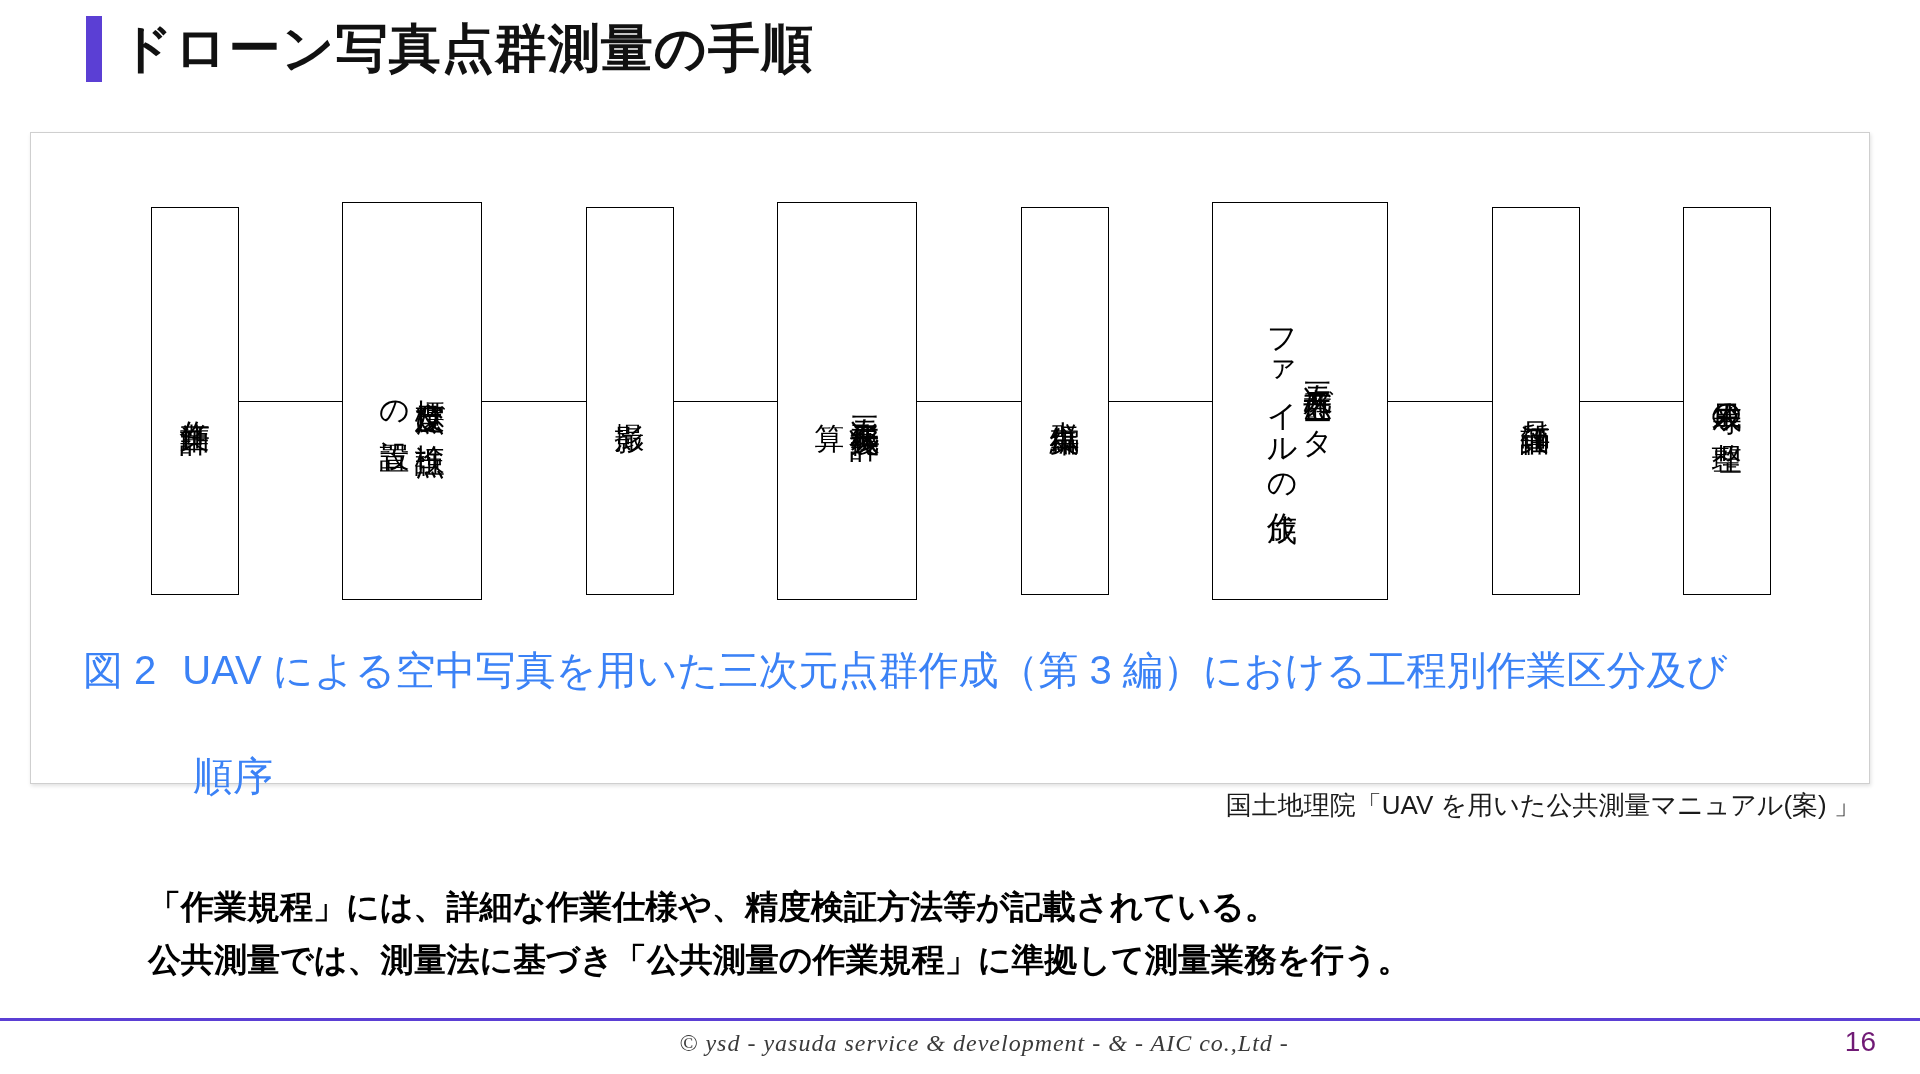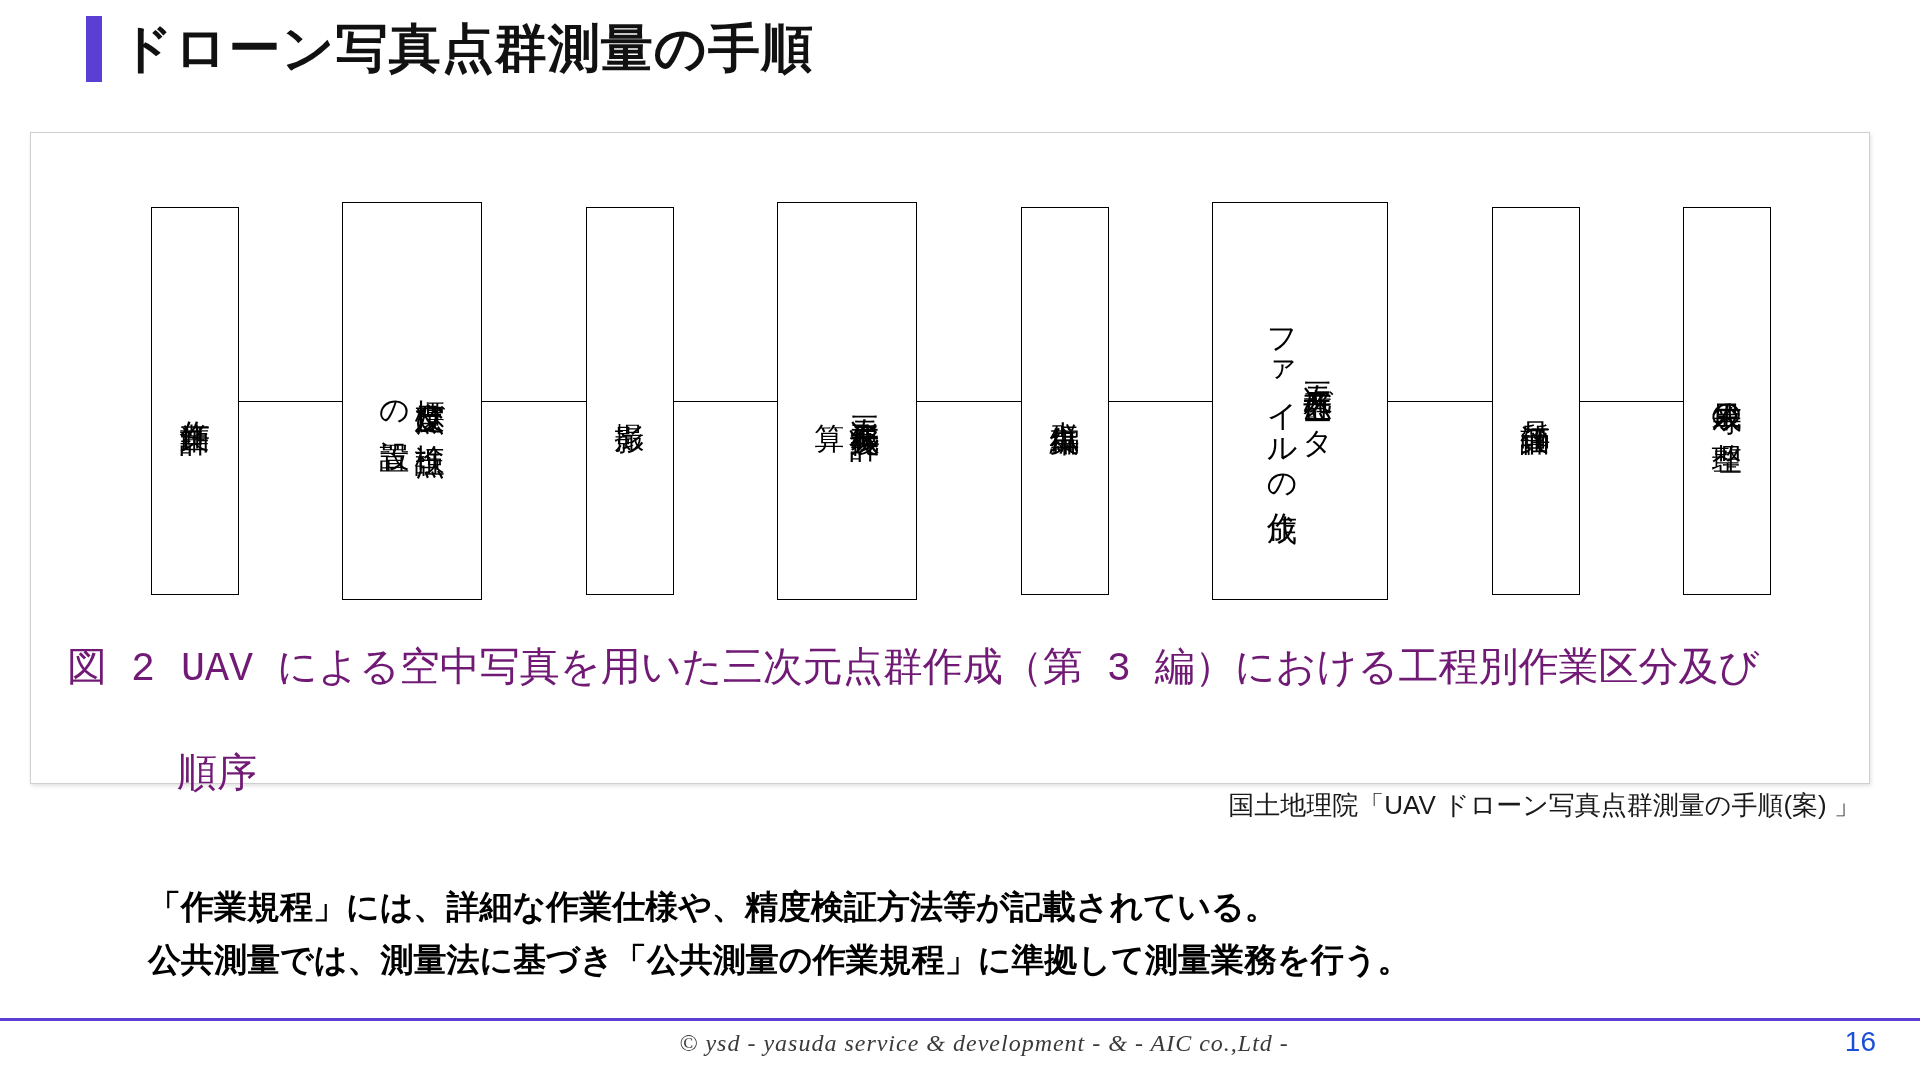--- a/index.html
+++ b/index.html
@@ -93,27 +93,27 @@
   .b2 { width: 88px; height: 388px; }
   .b3 { width: 140px; height: 398px; }
   .b4 { width: 88px; height: 388px; }
   .b5 { width: 176px; height: 398px; }
   .b6 { width: 88px; height: 388px; }
   .b7 { width: 88px; height: 388px; }
 
   
   .fig-caption {
     position: absolute;
-    left: 36px;
+    left: 52px;
     top: 508px;
     width: 1760px;
-    font-family: Liberation Mono, monospace;
+    font-family: Liberation Sans, sans-serif;
     font-size: 40px;
     line-height: 1.45;
-    color: #701a75;
+    color: #3b82f6;
   }
   .fig-caption .cap-label {
     display: inline-block;
     margin-right: 26px;
   }
   .fig-caption .cap-line2 {
     display: block;
     margin-left: 110px;
     margin-top: 48px;
   }
@@ -161,21 +161,21 @@
     font-size: 24px;
     color: #3a3a3a;
     letter-spacing: 1px;
     padding-left: 24px;
   }
   .page-number {
     position: absolute;
     right: 44px;
     top: 1026px;
     font-size: 28px;
-    color: #1d4ed8;
+    color: #701a75;
   }
 </style>
 </head>
 <body>
 
 <div class="title-row">
   <div class="title-bar"></div>
   <div class="title-text">ドローン写真点群測量の手順</div>
 </div>
 
@@ -217,21 +217,21 @@
       <span class="vtext">成果等の整理</span>
     </div>
   </div>
 
   <div class="fig-caption">
     <span class="cap-label">図 2</span><span>UAV による空中写真を用いた三次元点群作成（第 3 編）における工程別作業区分及び</span>
     <span class="cap-line2">順序</span>
   </div>
 </div>
 
-<div class="source-note">国土地理院「UAV ドローン写真点群測量の手順(案) 」</div>
+<div class="source-note">国土地理院「UAV を用いた公共測量マニュアル(案) 」</div>
 
 <div class="body-text">
   <div>「作業規程」には、詳細な作業仕様や、精度検証方法等が記載されている。</div>
   <div>公共測量では、測量法に基づき「公共測量の作業規程」に準拠して測量業務を行う。</div>
 </div>
 
 <div class="footer-rule"></div>
 <div class="footer-copy">©  ysd - yasuda service &amp; development -  &amp;  - AIC co.,Ltd -</div>
 <div class="page-number">16</div>
 

